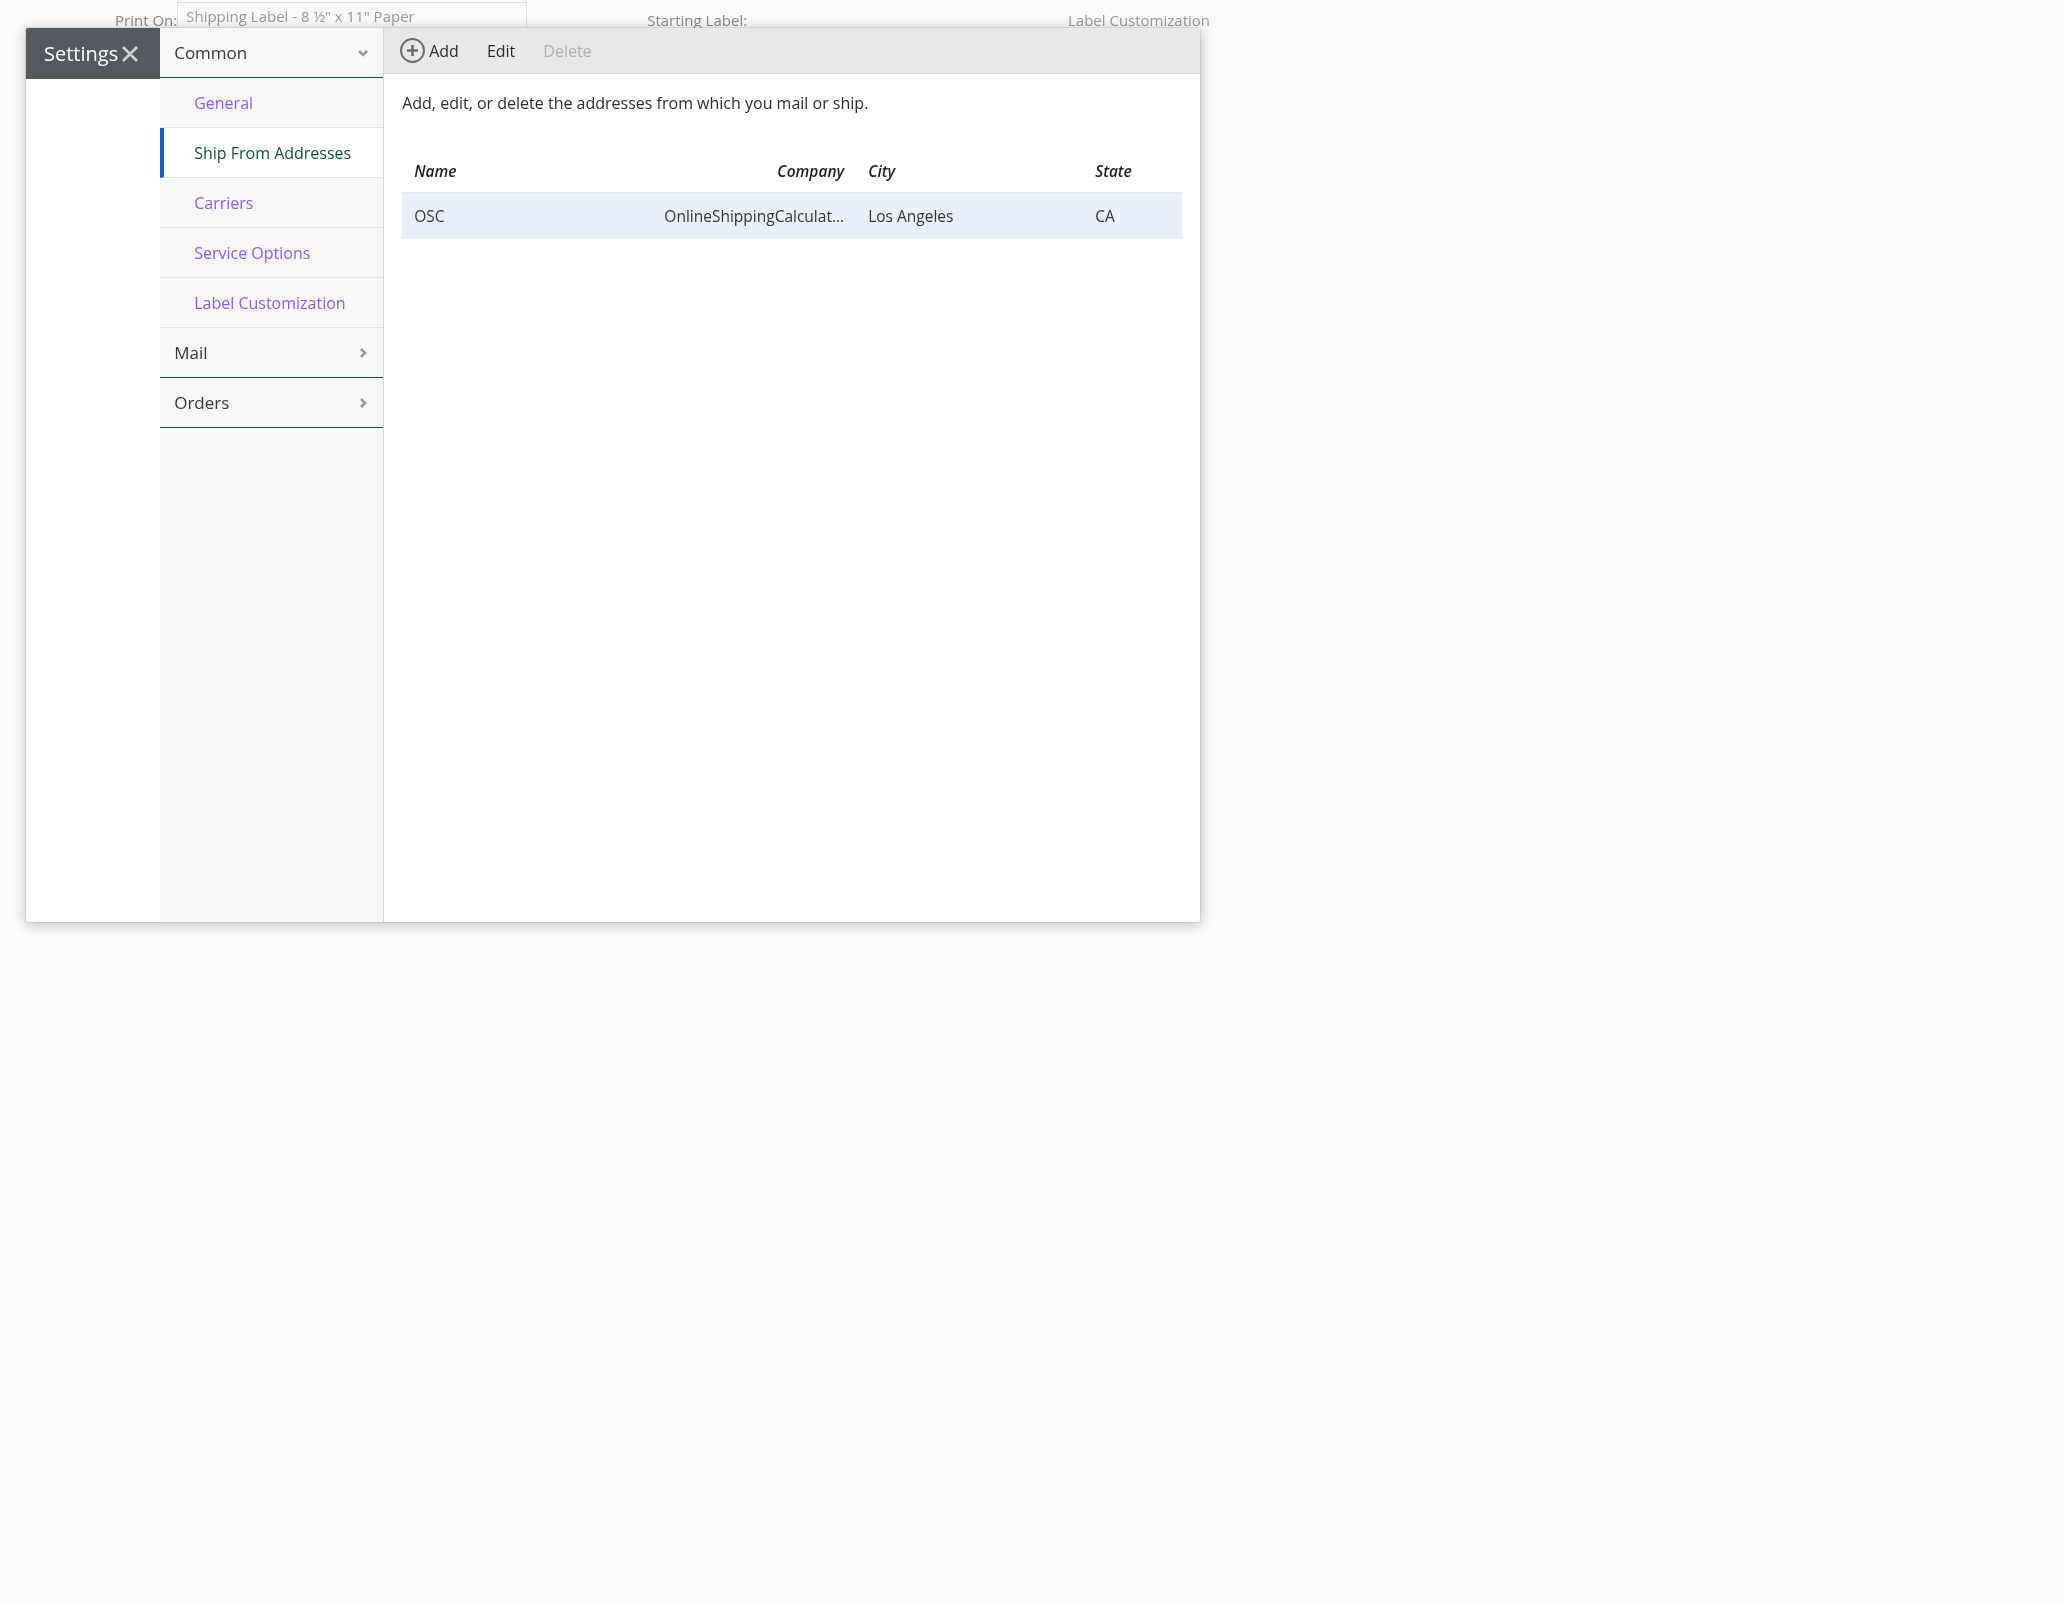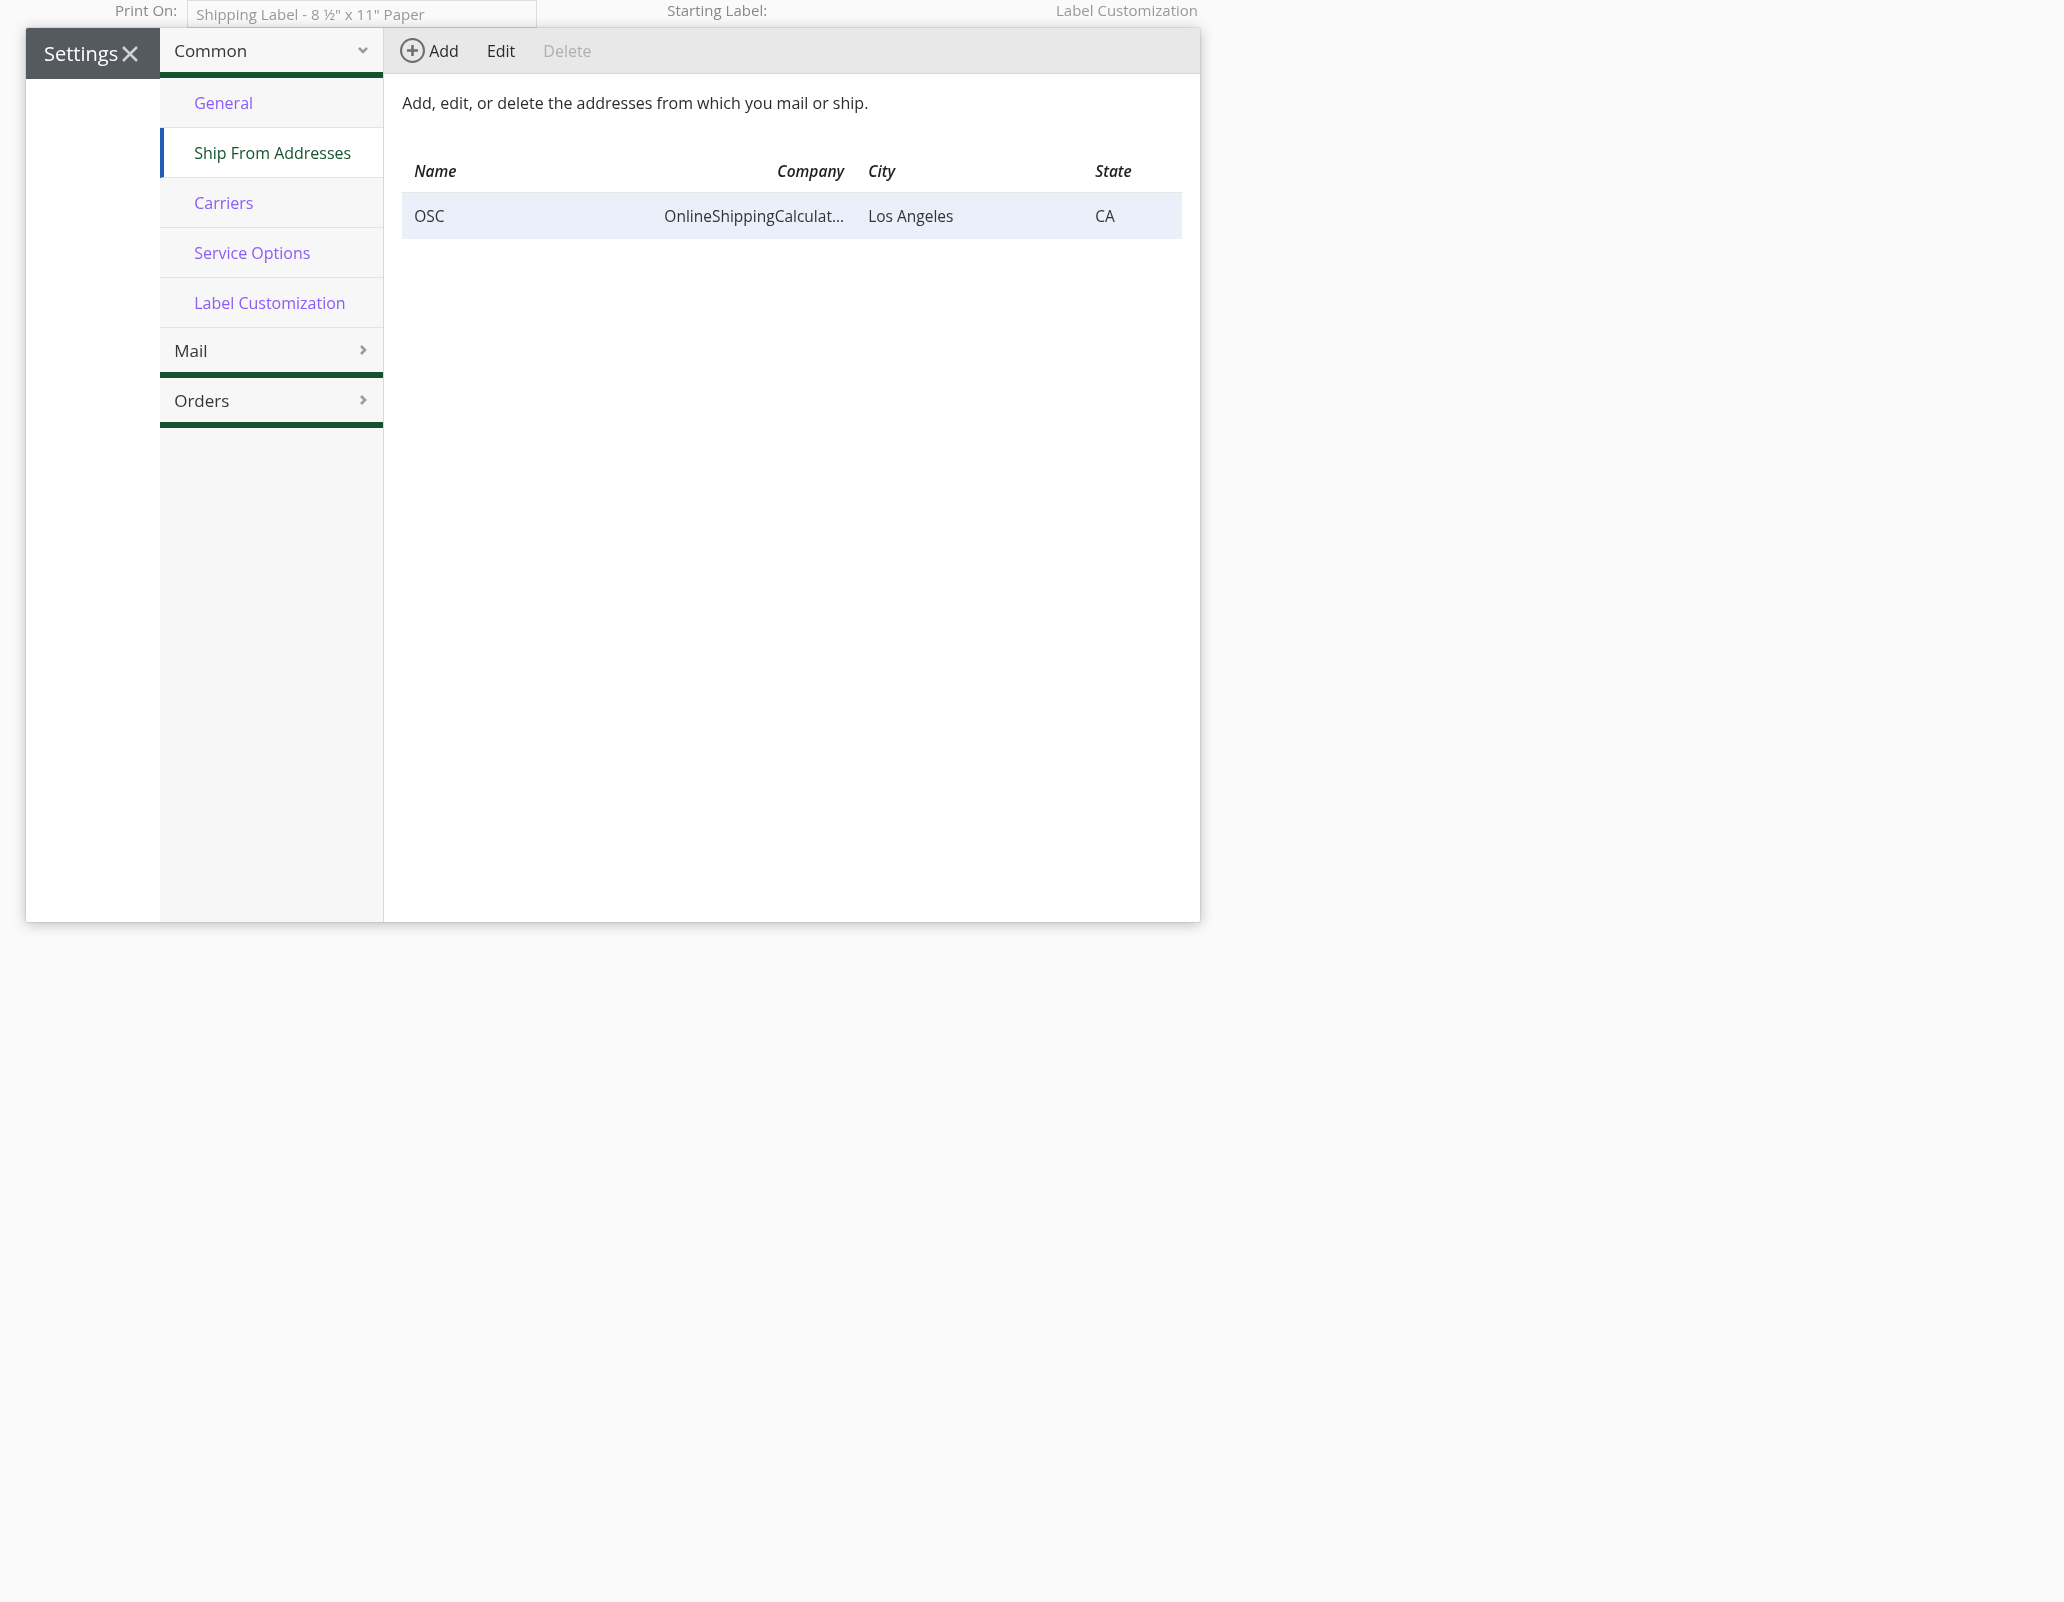--- a/index.html
+++ b/index.html
@@ -12,28 +12,27 @@
       background: #fafafa;
       width: 1220px;
       height: 947px;
       position: relative;
       overflow: hidden;
     }
     .backdrop {
       position: absolute;
       top: 0;
       left: 0;
-      right: 12px;
+      right: 0;
       height: 30px;
       display: flex;
-      align-items: flex-start;
+      align-items: flex-end;
       color: #888;
       font-size: 15px;
       padding: 0 10px;
-      gap: 10px;
     }
     .backdrop .print-on-label {
       margin-left: 105px;
     }
     .backdrop .print-on-select {
       border: 1px solid #ddd;
       padding: 3px 40px 3px 8px;
       color: #999;
       position: relative;
       width: 350px;
@@ -99,21 +98,21 @@
       display: flex;
       flex-direction: column;
     }
     .category-header {
       display: flex;
       align-items: center;
       padding: 0 14px;
       height: 50px;
       color: #363636;
       font-size: 17px;
-      border-bottom: 6px solid #14532d;
+      border-bottom: 1px solid #14532d;
       cursor: pointer;
     }
     .category-header:first-child {
       border-top: none;
     }
     .cat-chevron {
       margin-left: auto;
       color: #9a9a9a;
       display: flex;
       align-items: center;

